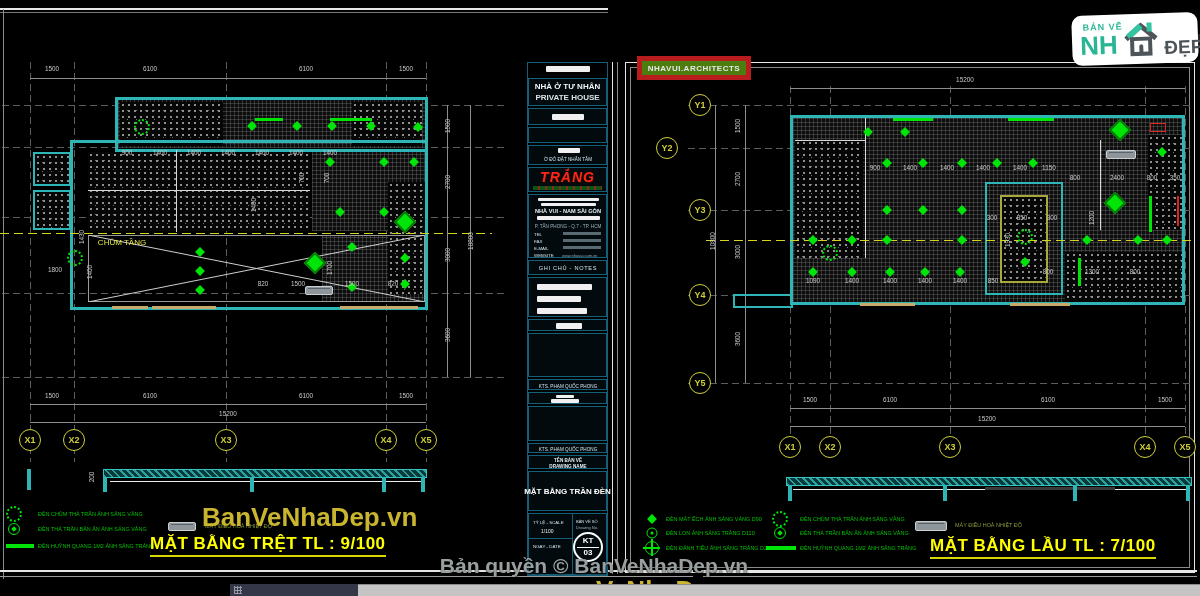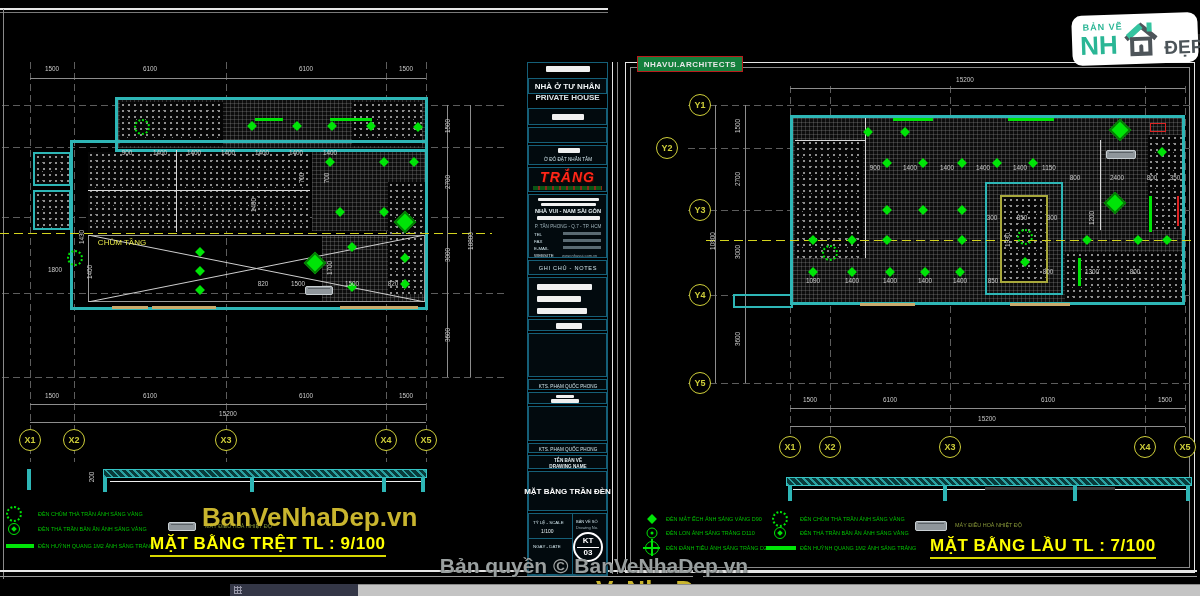--- a/index.html
+++ b/index.html
@@ -192,21 +192,21 @@
   <div class="post" style="left:103px;top:477px;height:15px"></div>
   <div class="post" style="left:250px;top:477px;height:15px"></div>
   <div class="post" style="left:382px;top:477px;height:15px"></div>
   <div class="post" style="left:421px;top:477px;height:15px"></div>
   <span class="dim r" style="left:92px;top:477px">200</span>
 </div>
 
 <div>
   <div class="abs" style="left:527px;top:62px;width:81px;height:514px;border:1px solid #155f78;z-index:2;box-sizing:border-box"></div>
   <div class="redact" style="left:546px;top:66px;width:44px;height:6px"></div>
-  <div class="tbc" style="top:78px;height:16px">
+  <div class="tbc" style="top:78px;height:28px">
     <span class="t8 ctr" style="top:3px;font-weight:bold;color:#f0f4f6">NHÀ Ở TƯ NHÂN</span>
     <span class="t8 ctr" style="top:14px;font-weight:bold;color:#d9e4e8">PRIVATE HOUSE</span>
   </div>
   <div class="tbc" style="top:108px;height:17px"></div>
   <div class="redact" style="left:552px;top:114px;width:32px;height:6px"></div>
   <div class="tbc" style="top:127px;height:16px"></div>
   <div class="tbc" style="top:145px;height:20px">
     <div class="redact" style="left:29px;top:2px;width:22px;height:5px"></div>
     <span class="t8 sc6" style="left:50%;top:9px;color:#cfe3ea">Ở ĐÓ ĐẶT NHÂN TÂM</span>
   </div>
@@ -271,21 +271,21 @@
       <span class="abs" style="left:0;right:0;top:2px;font-size:8px;font-weight:bold;color:#fff">KT</span>
       <div class="abs" style="left:2px;top:13px;width:22px;height:1px;background:#fff"></div>
       <span class="abs" style="left:0;right:0;top:14px;font-size:8px;font-weight:bold;color:#fff">03</span>
     </div>
   </div>
 </div>
 
 <div>
   <div class="abs" style="left:625px;top:62px;width:570px;height:511px;border:1.5px solid #e6e6e6;z-index:1;box-sizing:border-box"></div>
   <div class="abs" style="left:630px;top:67px;width:560px;height:501px;border:1px solid #8a8a8a;z-index:1;box-sizing:border-box"></div>
-  <div class="abs" style="left:637px;top:56px;width:104px;height:14px;background:#15803d;border:1px solid #b91c1c;z-index:2;display:flex;align-items:center;justify-content:center">
+  <div class="abs" style="left:637px;top:56px;width:104px;height:14px;background:#4d7c0f;border:5px solid #b91c1c;z-index:2;display:flex;align-items:center;justify-content:center">
     <span style="font-size:8px;font-weight:bold;color:#e8e8e8;letter-spacing:.5px">NHAVUI.ARCHITECTS</span>
   </div>
 
   <div class="vg" style="left:790px;top:86px;height:374px"></div>
   <div class="vg" style="left:830px;top:86px;height:374px"></div>
   <div class="vg" style="left:950px;top:86px;height:374px"></div>
   <div class="vg" style="left:1145px;top:86px;height:374px"></div>
   <div class="vg" style="left:1185px;top:86px;height:374px"></div>
   <div class="hg" style="left:688px;top:105px;width:505px"></div>
   <div class="hg" style="left:688px;top:148px;width:505px"></div>

